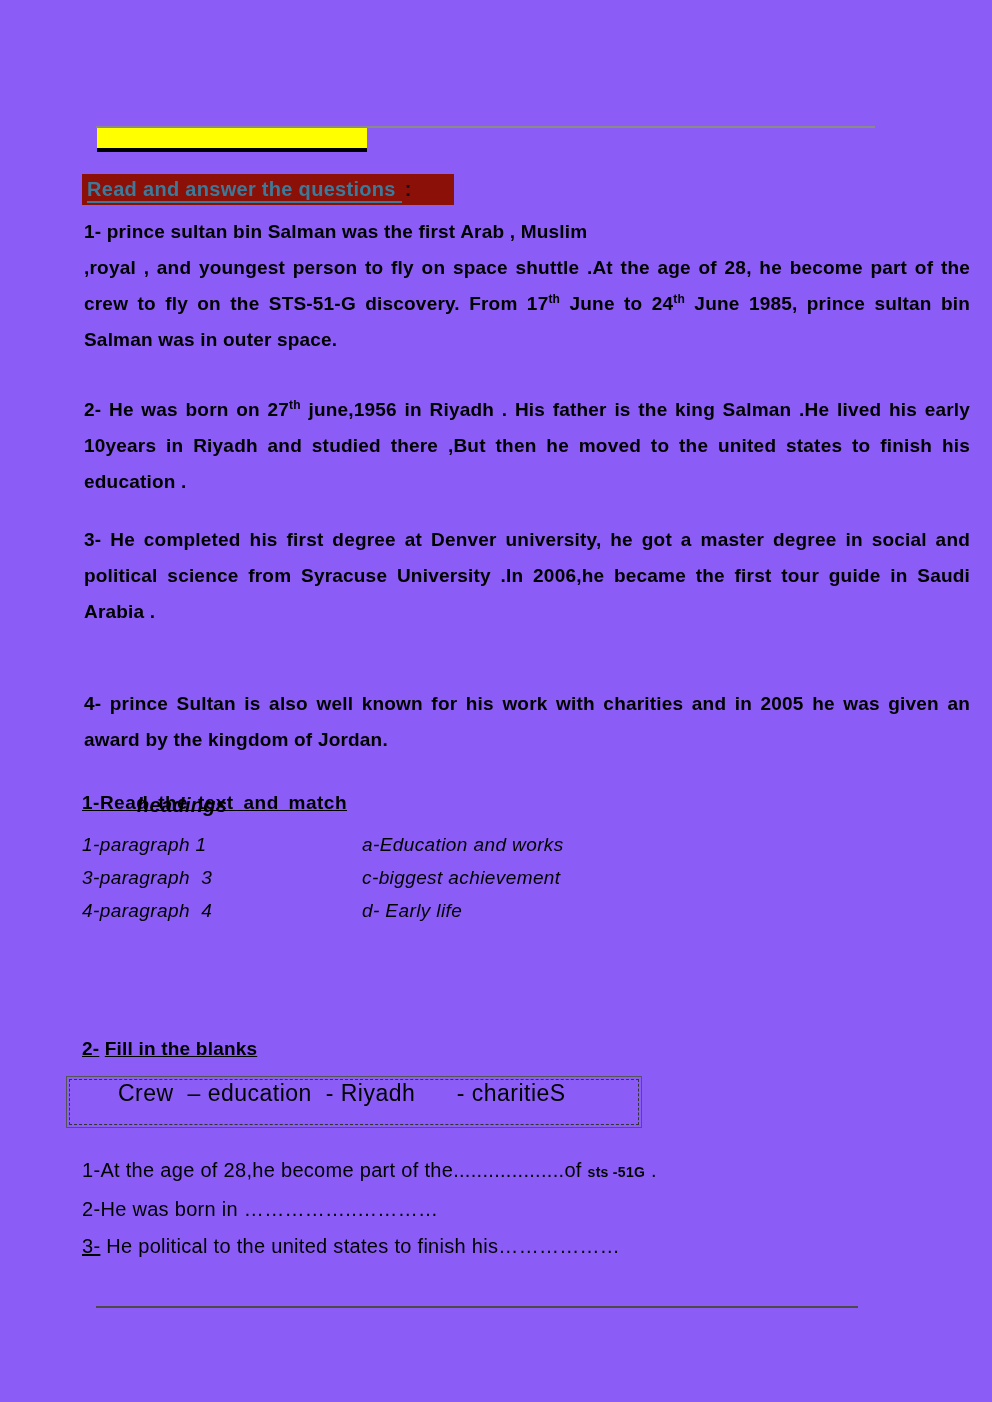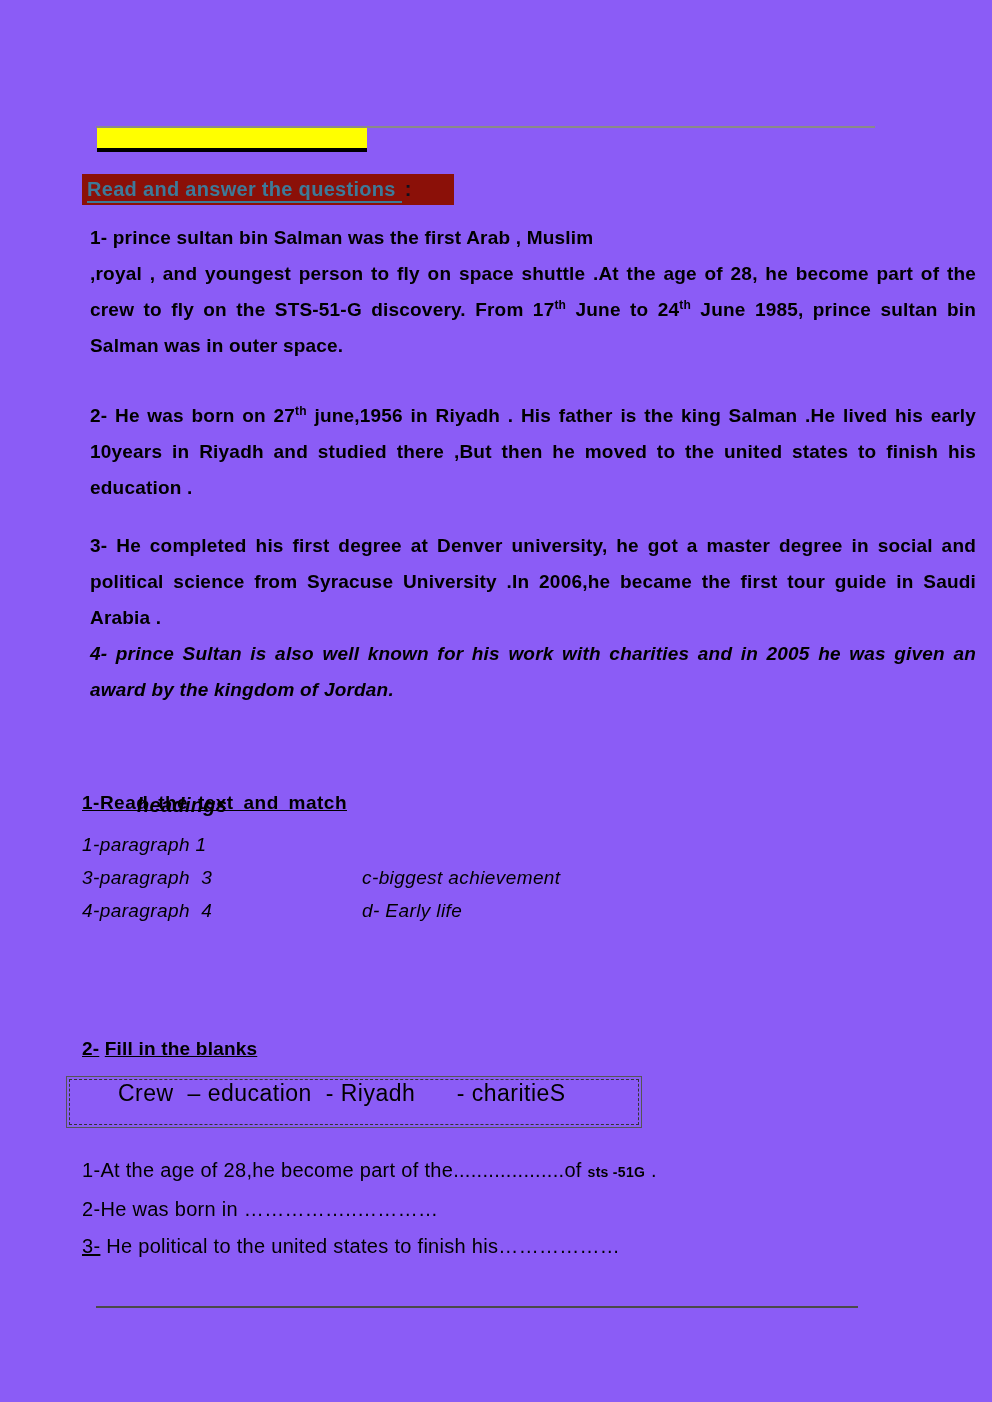--- a/index.html
+++ b/index.html
@@ -28,28 +28,28 @@
   }
   .title-text {
     font-size:20px; font-weight:bold; letter-spacing:0.3px;
     color:var(--banner-fg, #3d7a99);
     border-bottom:2px solid var(--banner-fg, #3d7a99);
     padding-right:6px; line-height:24px;
   }
   .title-colon { color:#10101e; font-weight:bold; font-size:20px; margin-left:3px; }
 
   .passage p {
-    position:absolute; left:82px; width:886px; margin:8px;
+    position:absolute; left:82px; width:886px; margin:2px;
     font-size:19px; font-weight:bold; line-height:36px;
     text-align:justify; letter-spacing:0.2px;
   }
   #p1 { top:212px; }
   #p2 { top:390px; }
   #p3 { top:520px; }
-  #p4 { top:628px;font-style:italic; }
+  #p4 { top:684px; }
   sup.ord { font-size:12px; vertical-align:super; line-height:0; }
 
   .match-heading {
     position:absolute; left:82px; top:756px;
     font-size:19px; font-weight:bold; text-decoration:underline;
     letter-spacing:0.5px; word-spacing:4px;margin-top:36px;
   }
   .match-colheads {
     position:absolute; left:82px; top:794px; width:600px;
     display:grid; grid-template-columns:280px auto;
@@ -124,20 +124,21 @@
 
   <div class="match-heading">1-Read the text and match</div>
 
   <div class="match-colheads">
     <span class="col2">headings</span>
   </div>
 
   <div class="match-table">
     <div class="match-row">
       <span>1-paragraph 1</span>
+      <span>a-Education and works</span>
     </div>
     <div class="match-row">
       <span>3-paragraph  3</span>
       <span>c-biggest achievement</span>
     </div>
     <div class="match-row">
       <span>4-paragraph  4</span>
       <span>d- Early life</span>
     </div>
   </div>

